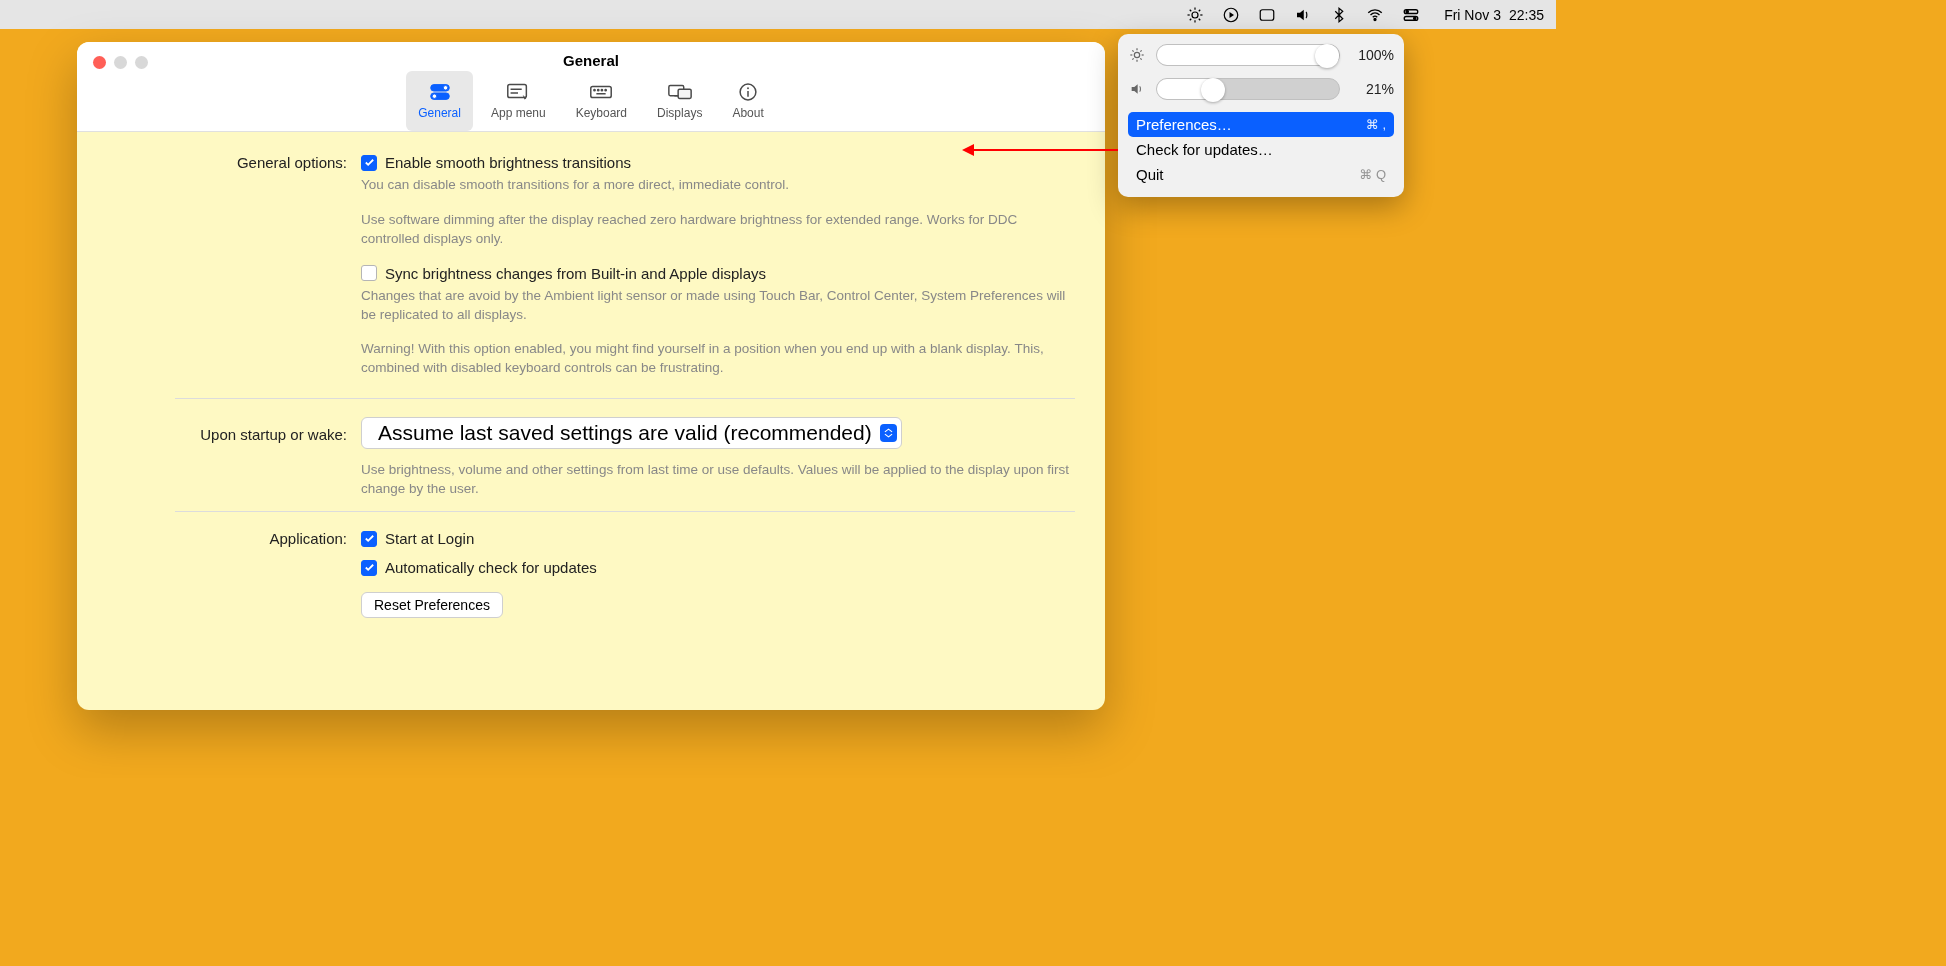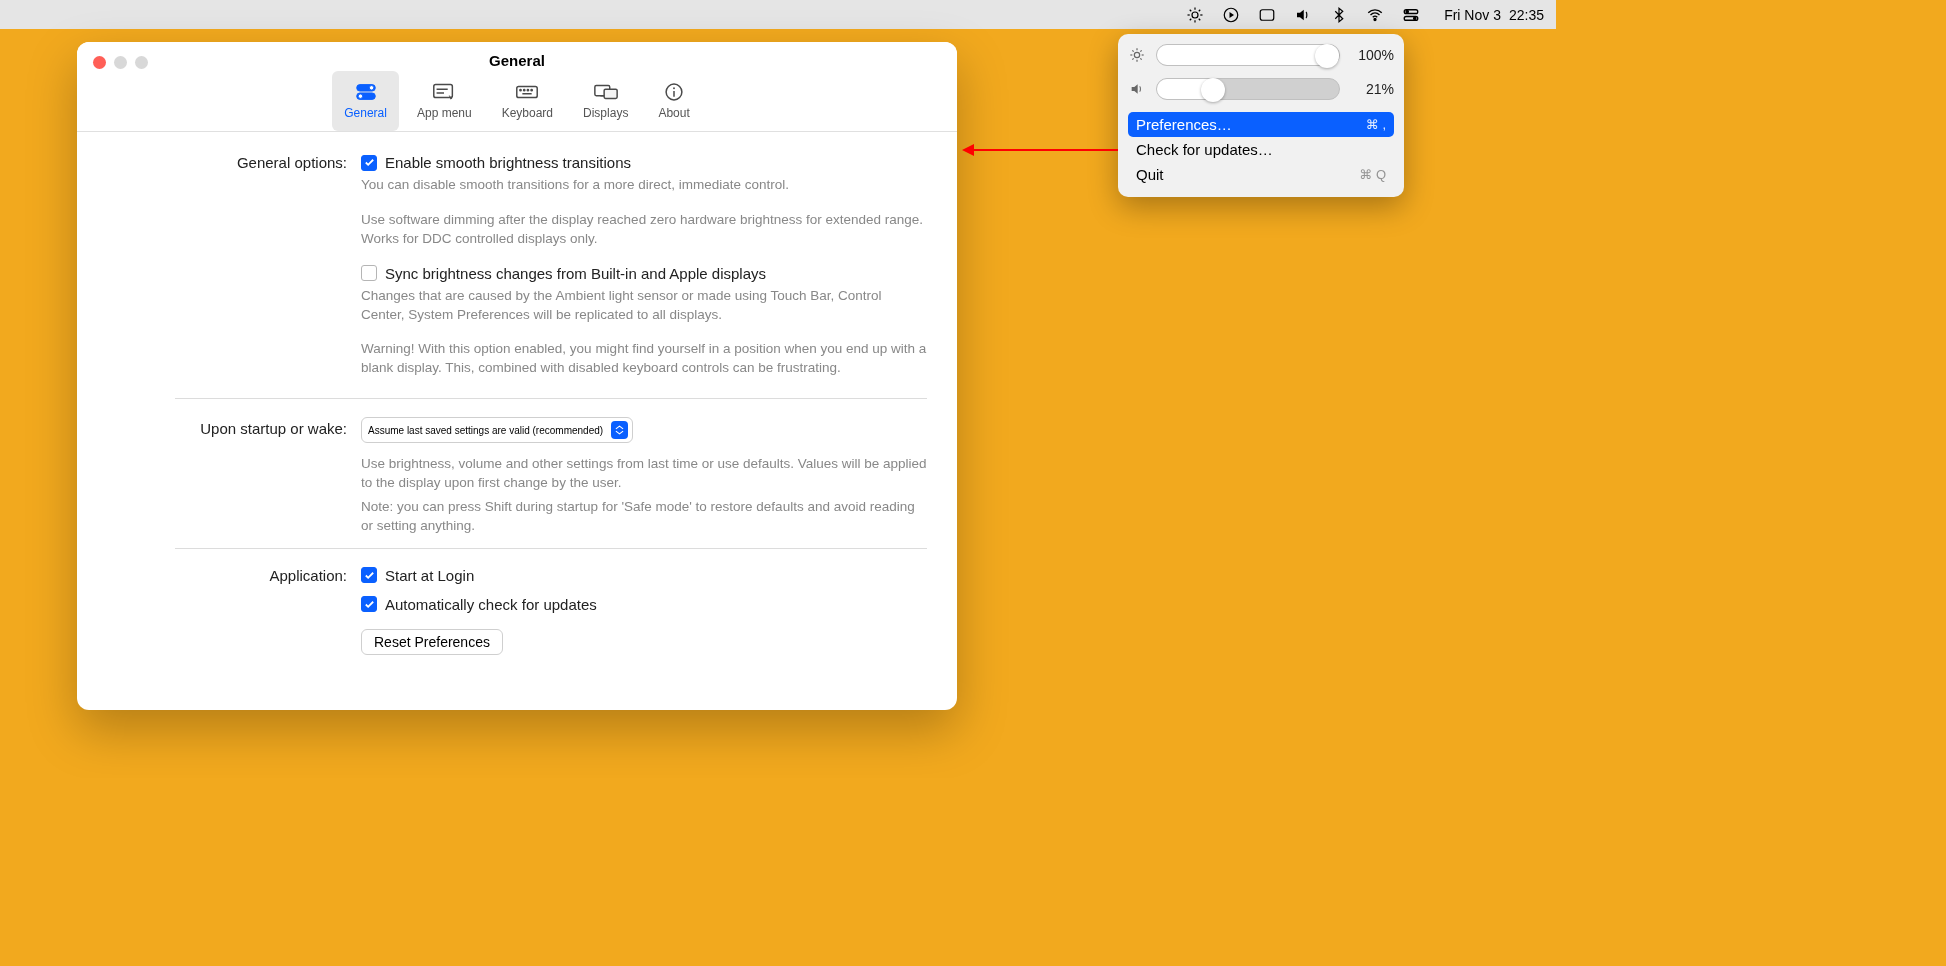--- a/index.html
+++ b/index.html
@@ -5,21 +5,21 @@
 * { margin: 0; padding: 0; box-sizing: border-box; font-family: -apple-system, BlinkMacSystemFont, "Segoe UI", Helvetica, Arial, sans-serif; }
 body { background: #f2a91e; width: 1556px; height: 778px; position: relative; overflow: hidden; }
 
 
 .menubar { position: absolute; top: 0; left: 0; right: 0; height: 29px; background: #e5e5e5; display: flex; align-items: center; justify-content: flex-end; padding: 0 12px; gap: 18px; font-size: 14px; color: #000; }
 .menubar .mb-icon { display: inline-flex; align-items: center; justify-content: center; width: 18px; height: 18px; }
 .menubar .mb-icon svg { width: 18px; height: 18px; }
 .menubar .datetime { display: flex; gap: 8px; margin-left: 6px; }
 
 
-.prefs { position: absolute; top: 42px; left: 77px; width: 880px; height: 668px; background: #ffffff; border-radius: 12px; box-shadow: 0 20px 50px rgba(0,0,0,0.25); overflow: hidden; }
+.prefs { position: absolute; top: 42px; left: 77px; width: 1028px; height: 668px; background: #fef9c3; border-radius: 12px; box-shadow: 0 20px 50px rgba(0,0,0,0.25); overflow: hidden; }
 .titlebar { height: 90px; background: #fff; border-bottom: 1px solid #e0e0e0; position: relative; }
 .traffic-lights { position: absolute; top: 14px; left: 16px; display: flex; gap: 8px; }
 .tl { width: 13px; height: 13px; border-radius: 50%; }
 .tl.close { background: #ff5f57; }
 .tl.min { background: #d8d8d8; }
 .tl.max { background: #d8d8d8; }
 .window-title { position: absolute; top: 10px; left: 0; right: 0; text-align: center; font-weight: 600; font-size: 15px; }
 .toolbar { position: absolute; bottom: 0; left: 0; right: 0; height: 60px; display: flex; justify-content: center; gap: 6px; }
 .toolbar-item { display: flex; flex-direction: column; align-items: center; justify-content: center; padding: 4px 12px 6px; border-radius: 6px; font-size: 12px; color: #555; gap: 3px; cursor: default; }
 .toolbar-item.active { background: #e8e8e8; color: #0a60ff; }
@@ -31,21 +31,21 @@
 .row { display: flex; align-items: baseline; gap: 14px; margin-bottom: 10px; }
 .row .label-col { width: 240px; text-align: right; font-size: 15px; color: #222; }
 .row .ctrl-col { flex: 1; }
 .checkbox-line { display: flex; align-items: center; gap: 8px; font-size: 15px; color: #222; }
 .cb { width: 16px; height: 16px; border-radius: 3px; border: 1px solid #b5b5b5; background: #fff; display: inline-flex; align-items: center; justify-content: center; flex-shrink:0; }
 .cb.checked { background: #0a60ff; border-color: #0a60ff; }
 .cb.checked svg { width: 11px; height: 11px; }
 .hint { font-size: 13.5px; color: #888; margin-top: 5px; line-height: 1.4; }
 .opt-block { margin-bottom: 16px; }
 .divider { border-top: 1px solid #dcdcdc; margin: 12px 0 18px 0; }
-.select { display: inline-flex; align-items: center; border: 1px solid #cfcfcf; border-radius: 6px; background: #fff; font-size: 10px; padding: 3px 4px 3px 6px; gap: 8px; }
+.select { display: inline-flex; align-items: center; border: 1px solid #cfcfcf; border-radius: 6px; background: #fff; font-size: 21px; padding: 3px 4px 3px 16px; gap: 8px; }
 .select .chev { width: 17px; height: 18px; background: #0a60ff; border-radius: 4px; display: flex; flex-direction: column; align-items: center; justify-content: center; }
 .select .chev svg { width: 9px; height: 5px; }
 .btn { display: inline-block; padding: 4px 12px; border: 1px solid #cfcfcf; border-radius: 6px; background: #fff; font-size: 14px; }
 
 
 .popover { position: absolute; top: 34px; right: 152px; width: 286px; background: #f1f1f1; border-radius: 10px; box-shadow: 0 10px 30px rgba(0,0,0,0.3); padding: 10px 10px; }
 .slider-row { display: flex; align-items: center; gap: 10px; margin-bottom: 12px; }
 .slider-row .ic { width: 18px; display:flex; justify-content:center; color:#555; }
 .slider-track { flex:1; height: 22px; background: #d0d0d0; border-radius: 12px; position: relative; border:1px solid #c0c0c0; }
 .slider-fill { position: absolute; top:0; bottom:0; left:0; background:#fff; border-radius: 12px 0 0 12px; }
@@ -205,21 +205,21 @@
           <div class="hint">You can disable smooth transitions for a more direct, immediate control.</div>
         </div>
         <div class="opt-block">
           <div class="hint">Use software dimming after the display reached zero hardware brightness for extended range. Works for DDC controlled displays only.</div>
         </div>
         <div class="opt-block">
           <div class="checkbox-line">
             <span class="cb"></span>
             <span>Sync brightness changes from Built-in and Apple displays</span>
           </div>
-          <div class="hint">Changes that are caused by the Ambient light sensor or made using Touch Bar, Control Center, System Preferences will be replicated to all displays.</div>
+          <div class="hint">Changes that are avoid by the Ambient light sensor or made using Touch Bar, Control Center, System Preferences will be replicated to all displays.</div>
         </div>
         <div class="opt-block" style="margin-bottom:8px">
           <div class="hint">Warning! With this option enabled, you might find yourself in a position when you end up with a blank display. This, combined with disabled keyboard controls can be frustrating.</div>
         </div>
       </div>
     </div>
 
     <div style="padding-left:68px">
         <div class="divider"></div>
       </div>
@@ -232,21 +232,20 @@
           <span class="chev">
             <svg viewBox="0 0 10 5">
                 <path d="M1 4l4-3 4 3" stroke="#fff" stroke-width="1.3" fill="none"></path>
               </svg>
             <svg viewBox="0 0 10 5">
                 <path d="M1 1l4 3 4-3" stroke="#fff" stroke-width="1.3" fill="none"></path>
               </svg>
           </span>
         </div>
         <div class="hint" style="margin-top:12px">Use brightness, volume and other settings from last time or use defaults. Values will be applied to the display upon first change by the user.</div>
-        <div class="hint">Note: you can press Shift during startup for 'Safe mode' to restore defaults and avoid reading or setting anything.</div>
       </div>
     </div>
 
     <div style="padding-left:68px">
         <div class="divider"></div>
       </div>
 
     <div class="row">
       <div class="label-col">Application:</div>
       <div class="ctrl-col">

